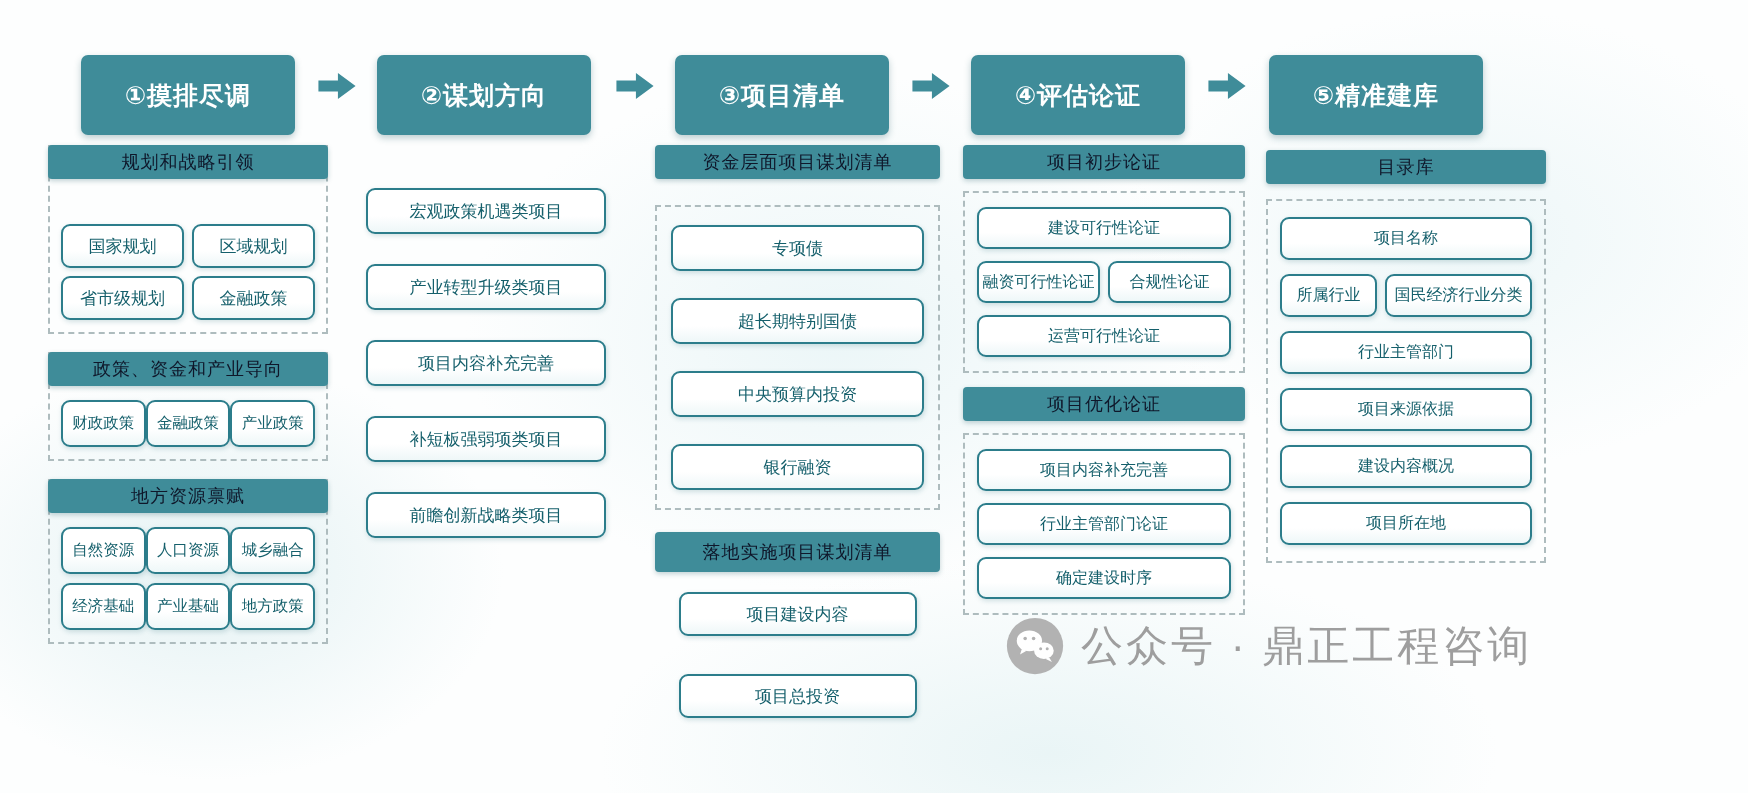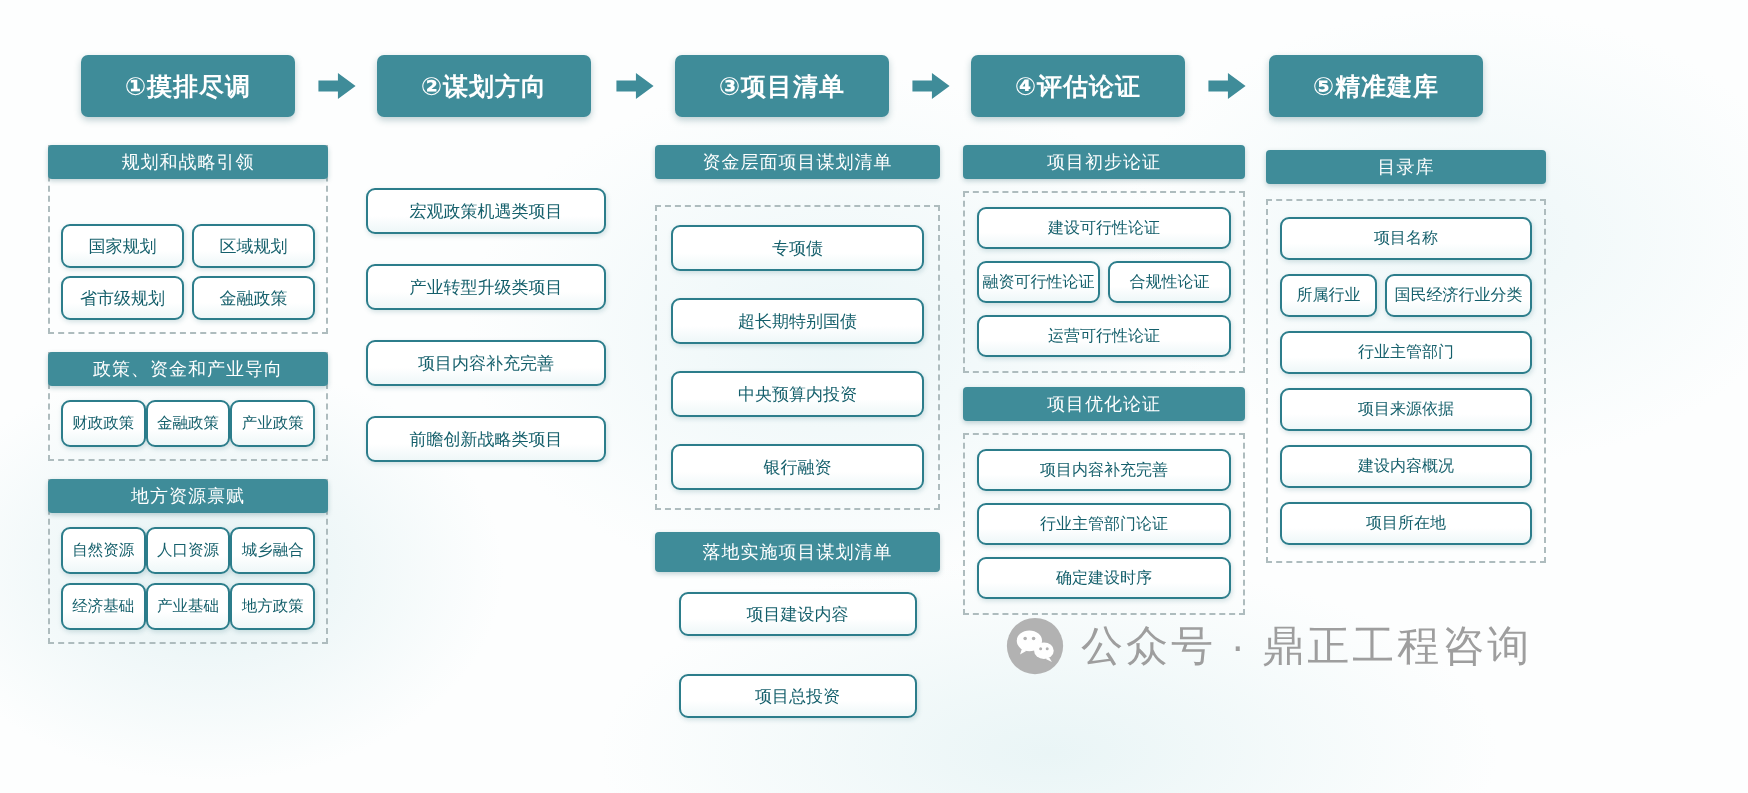--- a/index.html
+++ b/index.html
@@ -7,38 +7,38 @@
   #canvas{
     position:relative;width:1748px;height:793px;overflow:hidden;
     background:
       radial-gradient(ellipse 420px 300px at 12% 72%, rgba(208,232,235,.55), transparent 70%),
       radial-gradient(ellipse 520px 360px at 48% 42%, rgba(218,238,241,.5), transparent 72%),
       radial-gradient(ellipse 480px 320px at 84% 30%, rgba(218,238,241,.45), transparent 72%),
       radial-gradient(ellipse 600px 260px at 60% 95%, rgba(214,236,238,.5), transparent 75%),
       #fdfefe;
   }
   .step{
-    position:absolute;top:55px;width:214px;height:62px;background:#3f8c99;border-radius:7px;
+    position:absolute;top:55px;width:214px;height:80px;background:#3f8c99;border-radius:7px;
     color:#fff;font-size:25px;font-weight:bold;letter-spacing:1px;
     display:flex;align-items:center;justify-content:center;
     box-shadow:0 3px 7px rgba(20,80,90,.28);
   }
   #step1{left:81px}#step2{left:377px}#step3{left:675px}#step4{left:971px}#step5{left:1269px}
   .arrow{position:absolute;top:73px;width:38px;height:26px;}
   #arrow1{left:318px}#arrow2{left:616px}#arrow3{left:912px}#arrow4{left:1208px}
 
   .col{position:absolute;}
   #col1{left:48px;top:145px;width:280px;}
   #col2{left:366px;top:188px;width:240px;}
   #col3{left:655px;top:145px;width:285px;}
   #col4{left:963px;top:145px;width:282px;}
   #col5{left:1266px;top:150px;width:280px;}
 
   .bar{
-    background:#3f8c99;color:#ffffff;height:34px;line-height:34px;text-align:center;
+    background:#3f8c99;color:#0f172a;height:34px;line-height:34px;text-align:center;
     border-radius:4px;font-size:18px;letter-spacing:1px;
     box-shadow:0 2px 5px rgba(20,80,90,.25);
   }
   .box{
     background:linear-gradient(180deg,#ffffff 62%,#eef7f8 100%);
     border:2px solid #2c7d8b;border-radius:9px;color:#145f6b;
     display:flex;align-items:center;justify-content:center;text-align:center;
     font-size:17px;box-shadow:1px 2px 5px rgba(23,95,105,.18);
     box-sizing:border-box;
   }
@@ -138,20 +138,21 @@
         <div class="box">产业基础</div>
         <div class="box">地方政策</div>
       </div>
     </section>
   </div>
 
   <div class="col" id="col2">
     <div class="box">宏观政策机遇类项目</div>
     <div class="box">产业转型升级类项目</div>
     <div class="box">项目内容补充完善</div>
+    <div class="box">补短板强弱项类项目</div>
     <div class="box">前瞻创新战略类项目</div>
   </div>
 
   <div class="col" id="col3">
     <div class="bar">资金层面项目谋划清单</div>
     <div class="dashed">
       <div class="box">专项债</div>
       <div class="box">超长期特别国债</div>
       <div class="box">中央预算内投资</div>
       <div class="box">银行融资</div>

